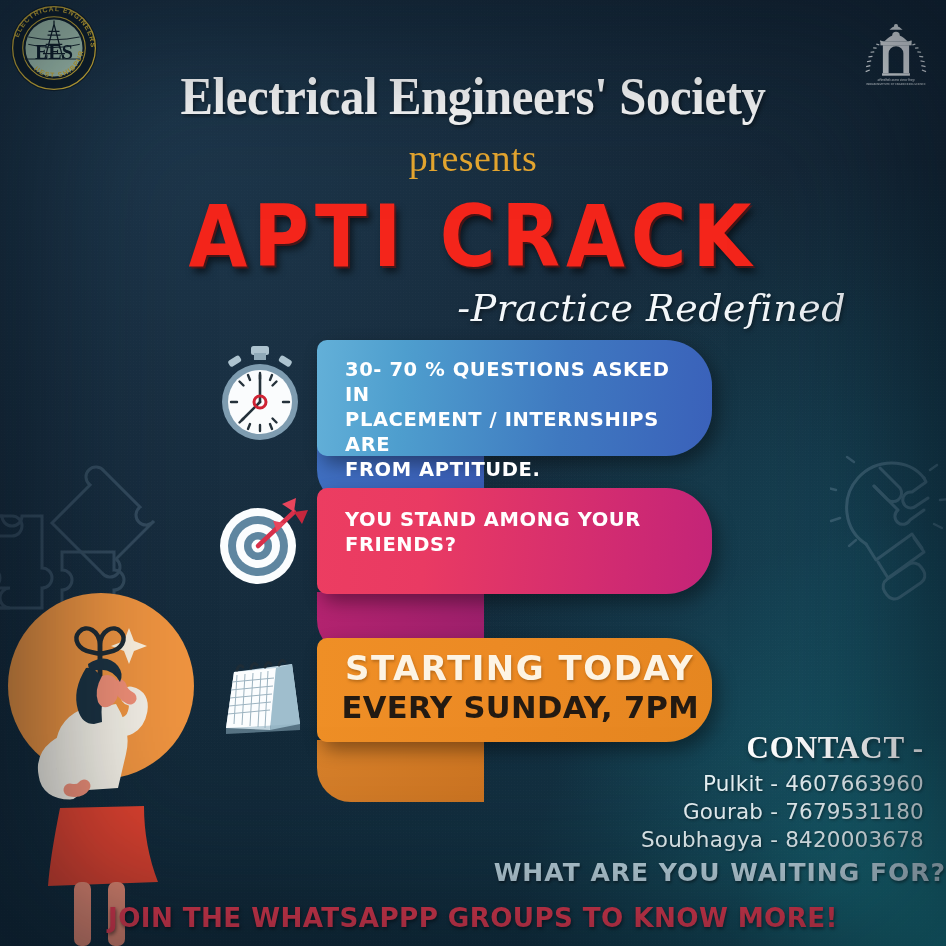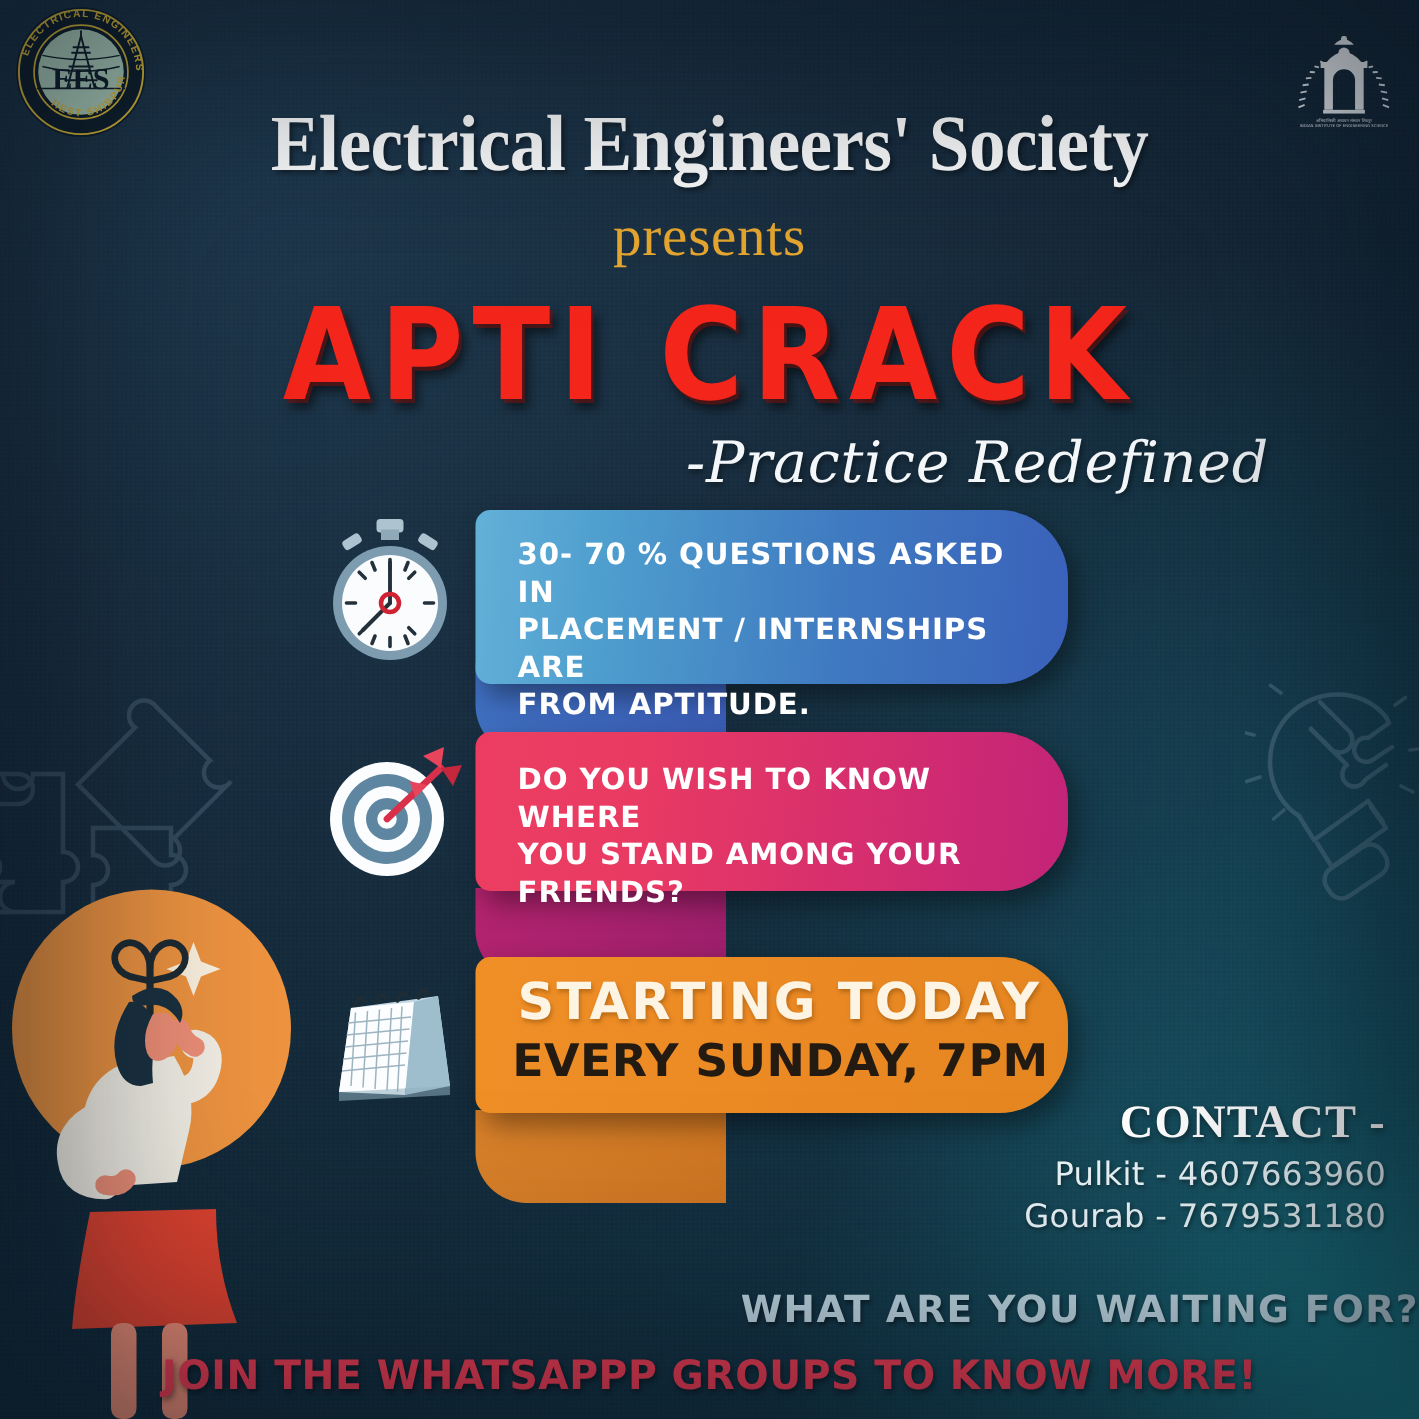--- a/index.html
+++ b/index.html
@@ -347,21 +347,20 @@
       <circle cx="50" cy="56" r="14" fill="#5f86a0"></circle>
       <circle cx="50" cy="56" r="6.5" fill="#fbfdfe"></circle>
       <path d="M50 56 L86 22" stroke="#d8304a" stroke-width="4.5" stroke-linecap="round"></path>
       <path d="M86 22 l2 -14 -14 6 z" fill="#e8455c"></path>
       <path d="M86 22 l14 -2 -6 14 z" fill="#c5273d"></path>
       <path d="M76 32 l-12 0 6 10 z" fill="#e8455c" transform="rotate(12 70 37)"></path>
     </svg>
     <div class="tail t2"></div>
     <div class="banner b2">
       <div class="banner-text">
-        <div>DO YOU WISH TO KNOW WHERE</div>
         <div>YOU STAND AMONG YOUR</div>
         <div>FRIENDS?</div>
       </div>
     </div>
   </div>
 
   <div class="banner-row row3">
     <svg class="icon-slot cal" viewBox="0 0 112 96">
       <path d="M22 82 L30 26 L88 18 L96 78 Z" fill="#c3d7e2"></path>
       <path d="M22 82 L30 26 L72 22 L66 84 Z" fill="#fbfdfe"></path>
@@ -416,19 +415,20 @@
     <path d="M56 232 q-10 50 -12 78 l110 -4 q-14 -36 -14 -76 z" fill="#e0422f"></path>
 
     <rect x="70" y="306" width="17" height="64" rx="7" fill="#f08f77"></rect>
     <rect x="104" y="306" width="17" height="64" rx="7" fill="#f08f77"></rect>
   </svg>
 
   <div class="contact-block">
     <div class="contact-head">CONTACT -</div>
     <div class="contact-line">Pulkit - 4607663960</div>
     <div class="contact-line">Gourab - 7679531180</div>
+    <div class="contact-line">Soubhagya - 8420003678</div>
   </div>
 
   <div class="footer-q">WHAT ARE YOU WAITING FOR?</div>
   <div class="footer-cta">JOIN THE WHATSAPPP GROUPS TO KNOW MORE!</div>
 
   <div class="vignette"></div>
 </div>
 
 </body></html>

